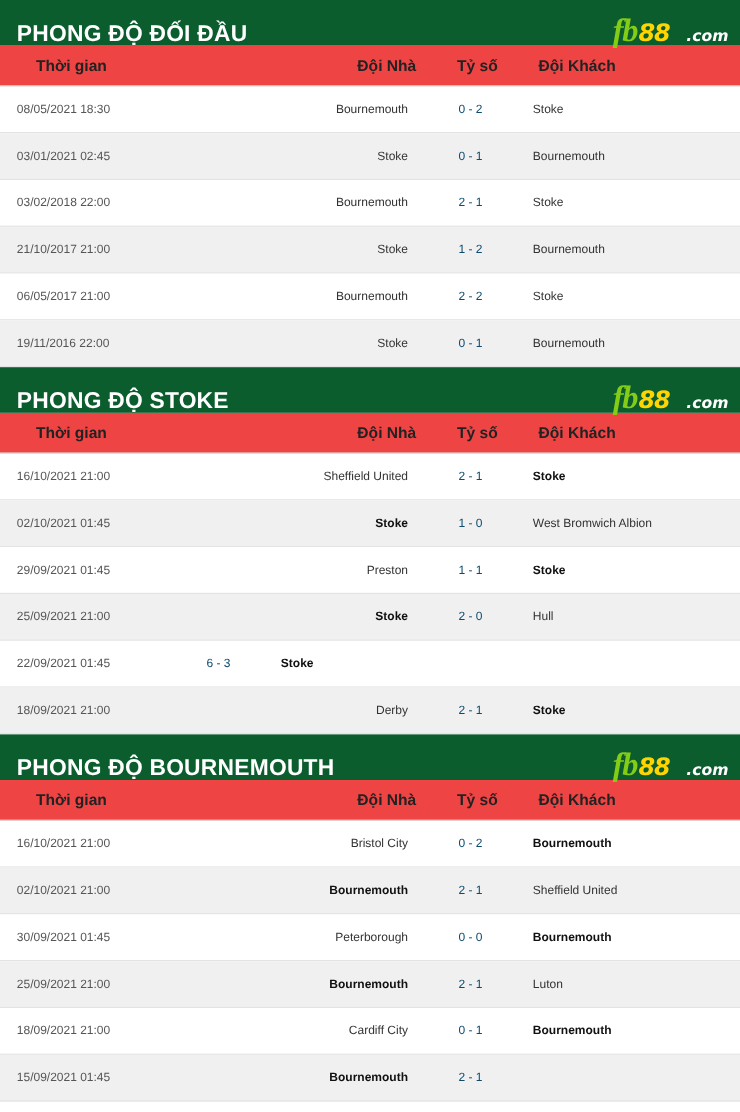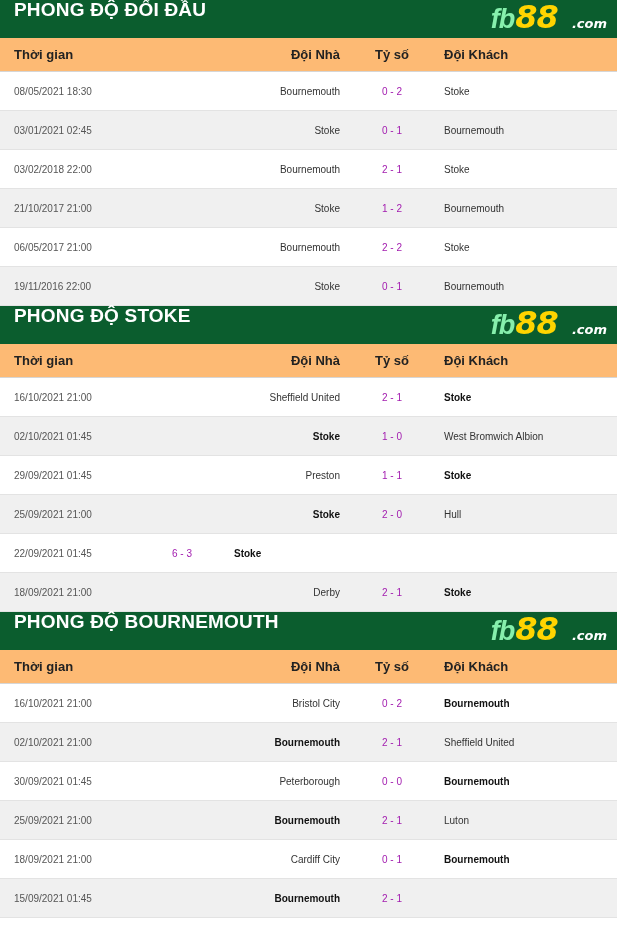--- a/index.html
+++ b/index.html
@@ -16,75 +16,76 @@
     overflow: hidden;
     position: relative;
   }
   .section { width: 617px; }
 
   
   .sec-header {
     height: 38px;
     background: #0b5d2e;
     display: flex;
-    align-items: flex-start;
+    align-items: flex-end;
     justify-content: space-between;
     padding: 0 10px 0 14px;
     position: relative;
   }
   .sec-title {
     color: #ffffff;
     font-size: 19px;
     font-weight: bold;
     letter-spacing: 0.2px;
     line-height: 1;
     white-space: nowrap;
   }
   .logo {
     display: flex;
     align-items: baseline;
     line-height: 1;
     transform: translateY(1px);
   }
   .logo .fb {
-    font-family: Liberation Sans, sans-serif;
+    font-family: Liberation Serif, serif;
     font-style: italic;
     font-weight: bold;
     font-size: 27px;
-    color: #86efac;
+    color: #84cc16;
     letter-spacing: -1px;
   }
   .logo .eightyeight {
     font-family: "DejaVu Sans", sans-serif;
     font-style: italic;
     font-weight: bold;
-    font-size: 32px;
+    font-size: 20px;
     color: #ffd400;
     letter-spacing: -1px;
     margin-left: 1px;
   }
   .logo .dotcom {
     font-family: "DejaVu Sans", sans-serif;
     font-style: italic;
     font-weight: bold;
     font-size: 13px;
     color: #ffffff;
     margin-left: 14px;
   }
 
   
   .col-head {
     display: flex;
     height: 34px;
     align-items: center;
-    background: #fdba74;
+    background: #ef4444;
     border-bottom: 1px solid #d6d6d6;
     font-size: 13px;
     font-weight: bold;
     color: #222222;
+    padding-left: 16px;
   }
   .row {
     display: flex;
     height: 39px;
     align-items: center;
     font-size: 10px;
     color: #333333;
     border-bottom: 1px solid #e3e3e3;
   }
   .row.alt { background: #f0f0f0; }
@@ -95,21 +96,21 @@
   .c-score { width: 76px;  text-align: center; }
   .c-away  { width: 187px; padding-left: 14px; text-align: left; }
 
   .col-head .c-time  { text-align: left; }
   .col-head .c-home  { text-align: right; }
   .col-head .c-score { text-align: center; }
   .col-head .c-away  { text-align: left; }
 
   .bold { font-weight: bold; color: #111111; }
   .muted { color: #555555; }
-  .score { color: #a21caf; }
+  .score { color: #0c4a6e; }
 </style>
 </head>
 <body>
 
 <div class="page">
   <div id="sections-container">
       <div class="section">
         <div class="sec-header">
           <div class="sec-title">PHONG ĐỘ ĐỐI ĐẦU</div>
           <div class="logo">

